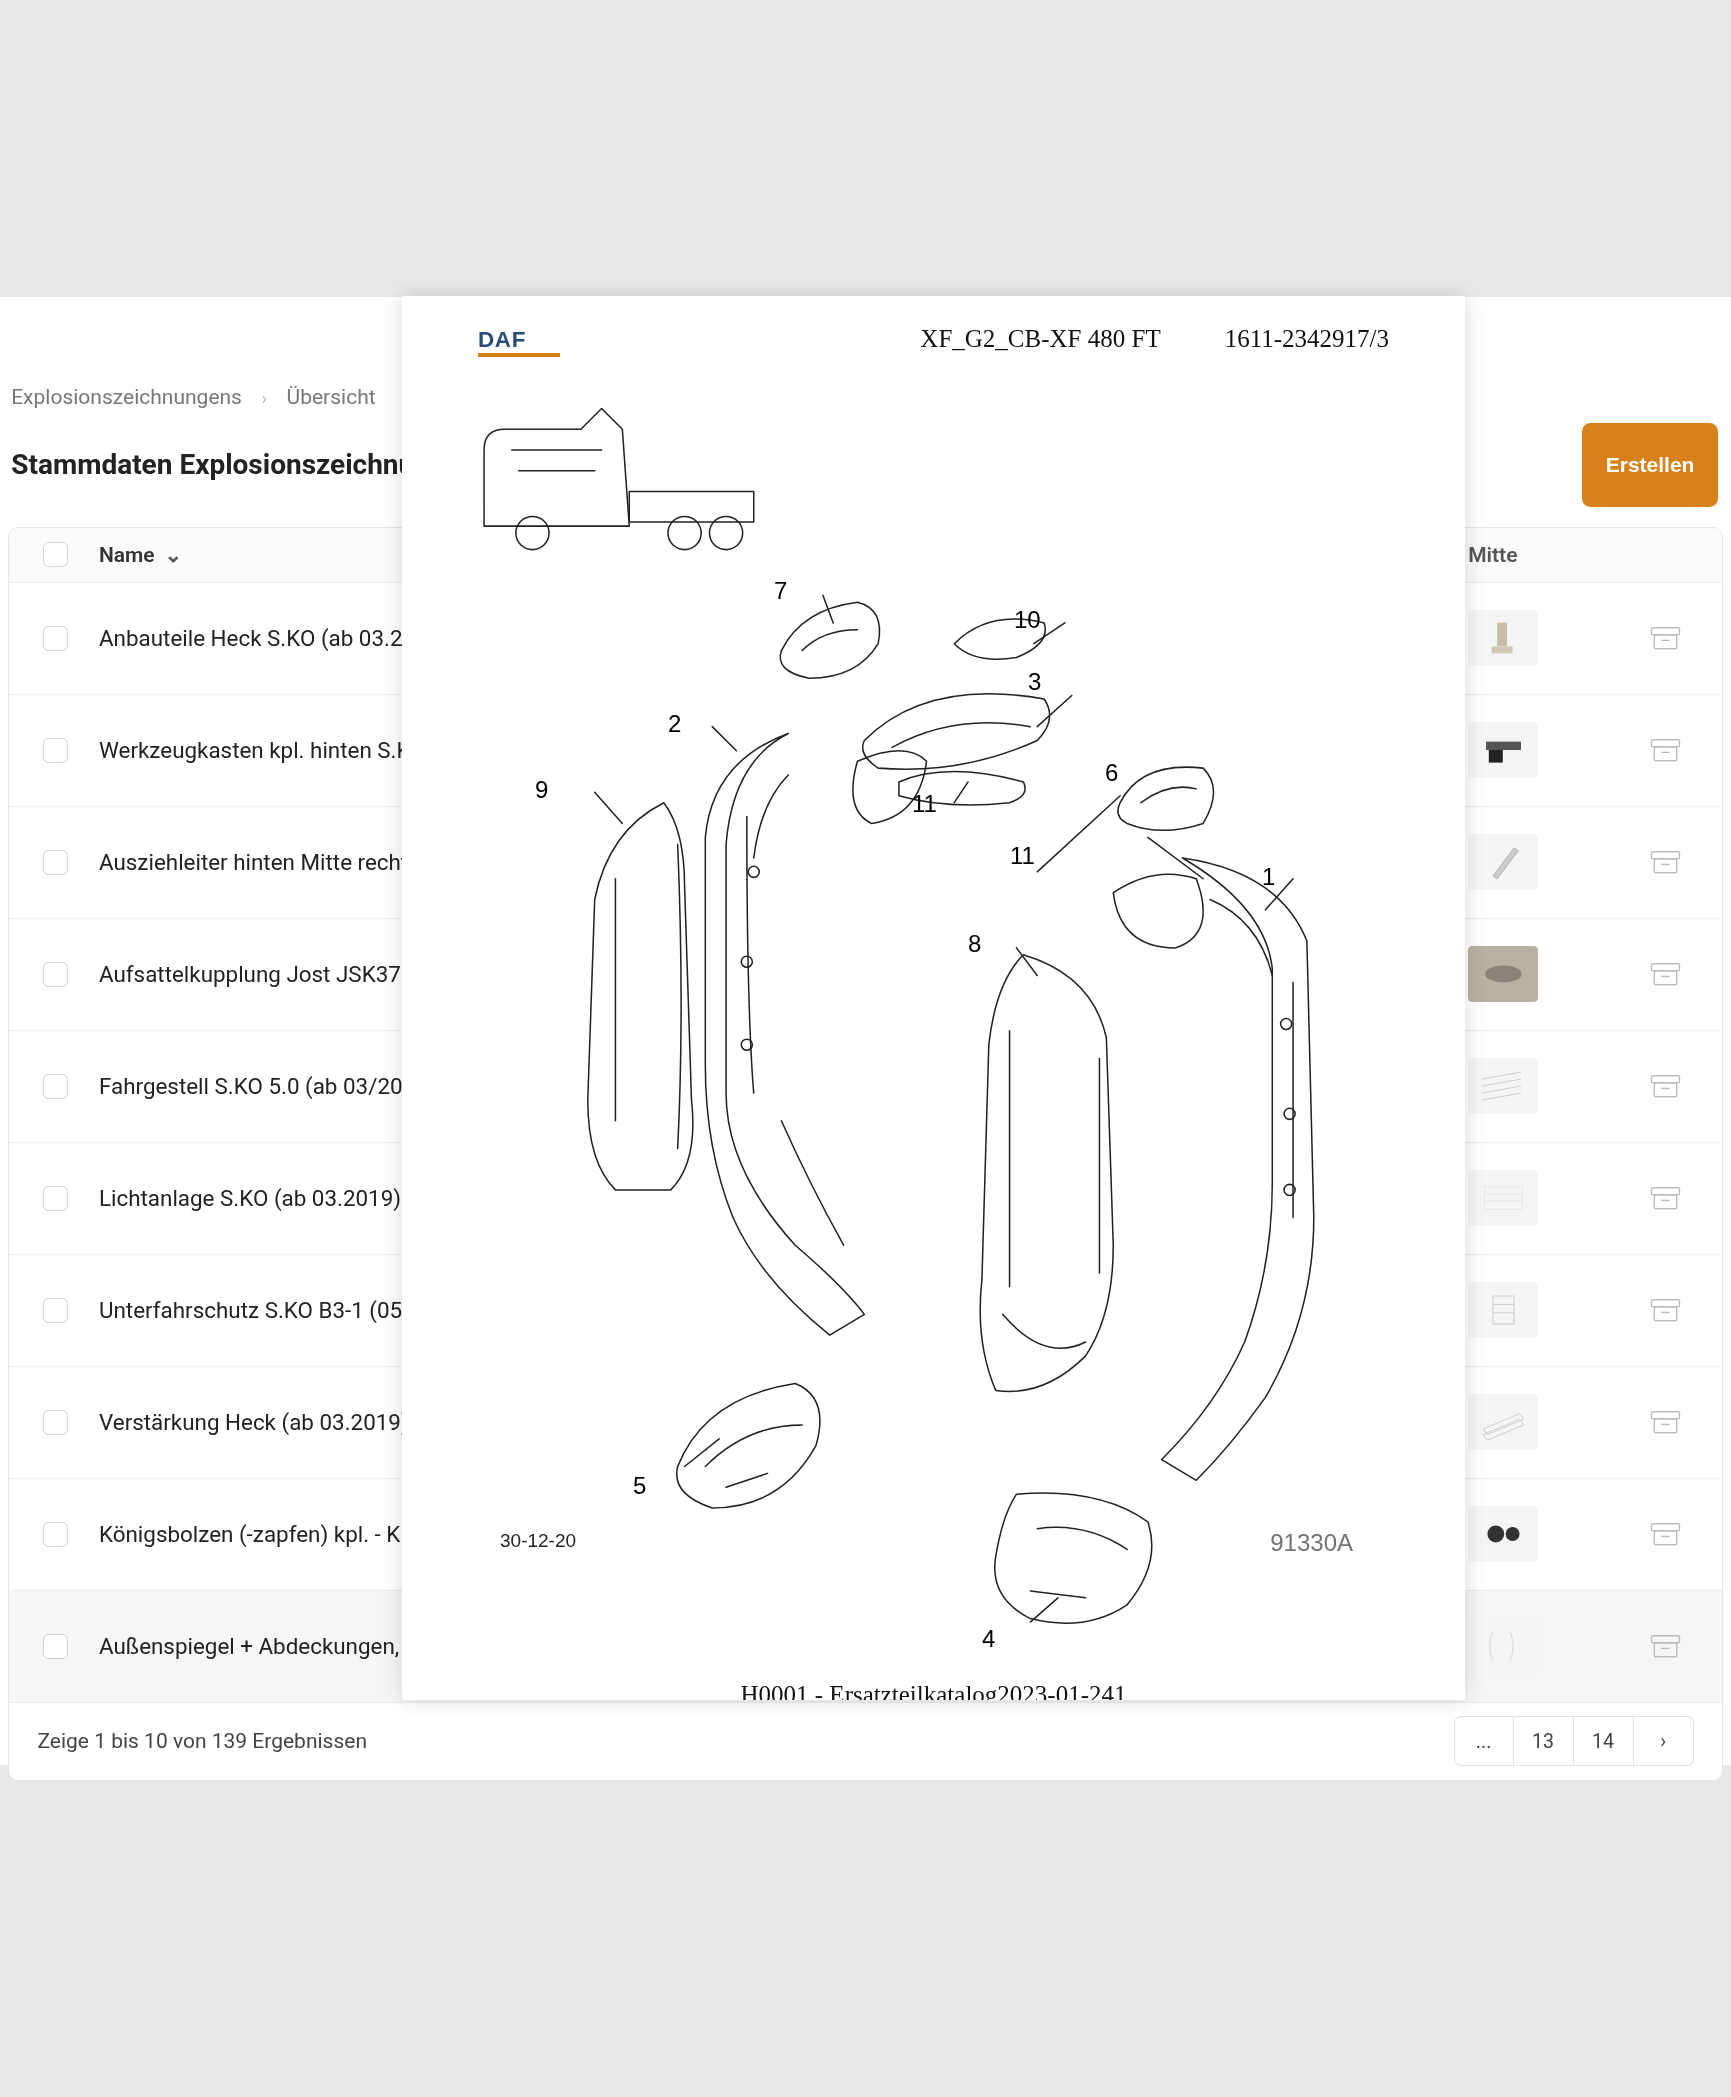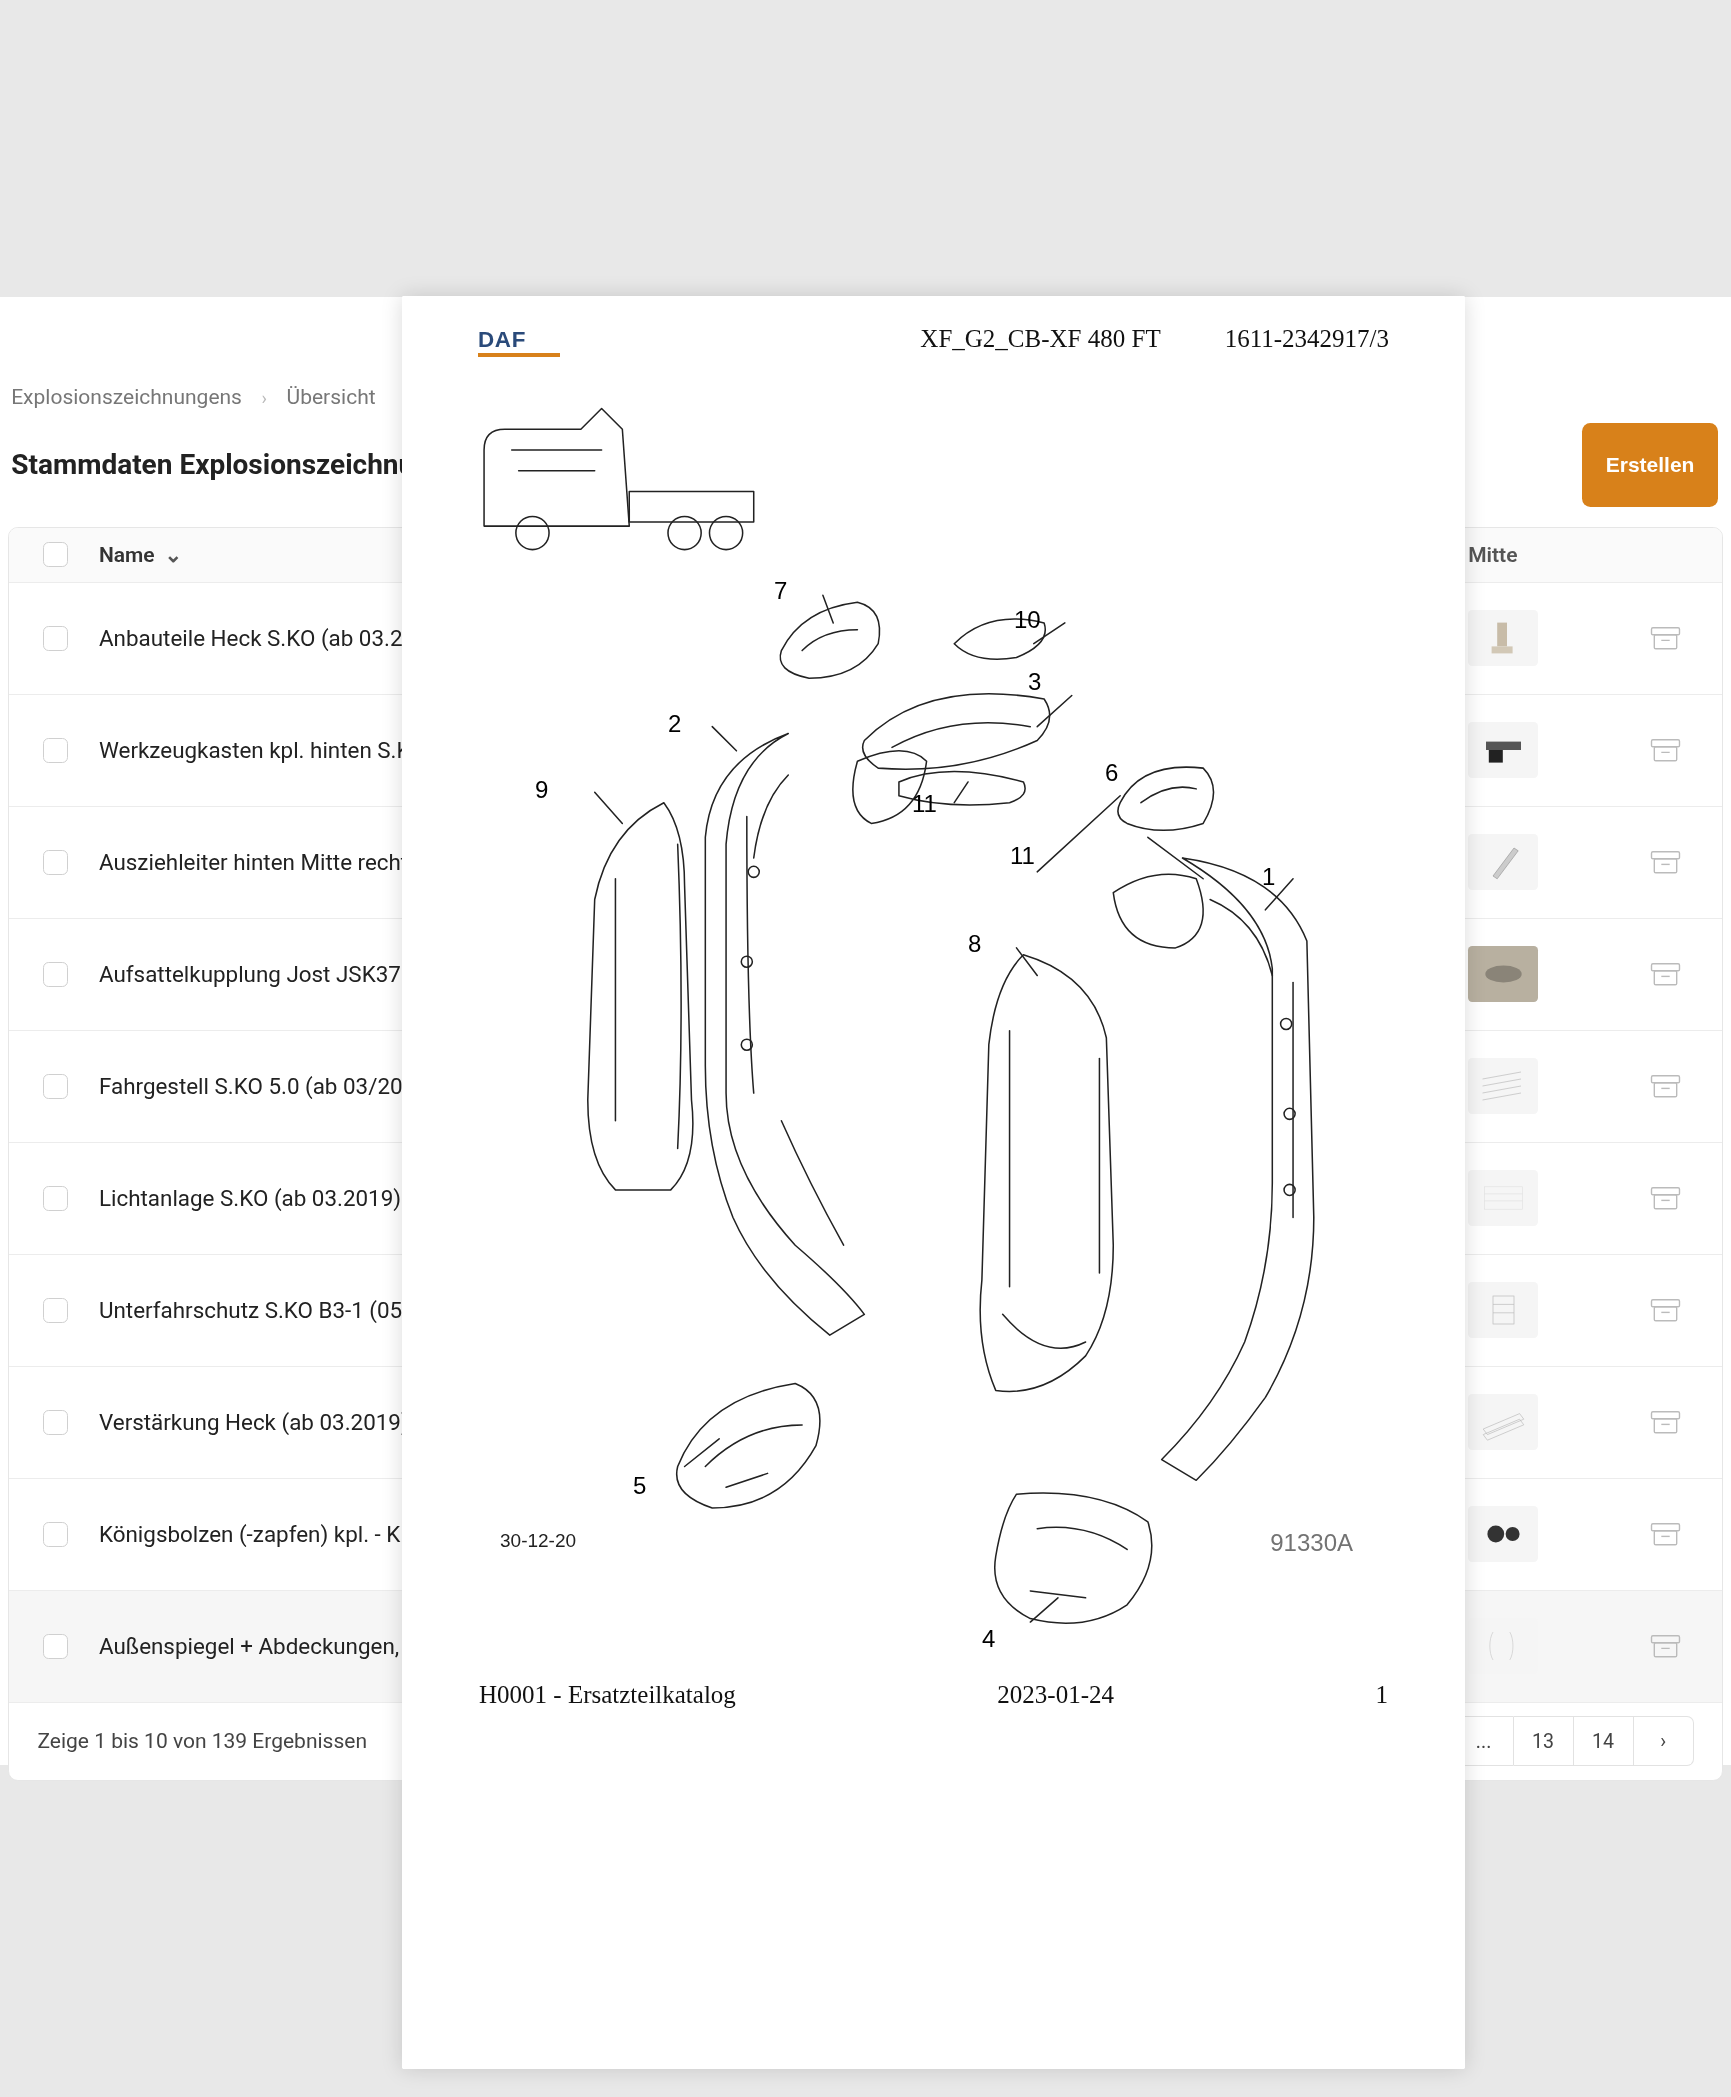--- a/index.html
+++ b/index.html
@@ -165,21 +165,21 @@
   .pagination .pg:first-child { border-top-left-radius: 7px; border-bottom-left-radius: 7px; }
   .pagination .pg:last-child  { border-top-right-radius: 7px; border-bottom-right-radius: 7px; }
   .pagination .ellipsis { cursor: default; }
 
   
   .doc-overlay {
     position: absolute;
     top: 296px;
     left: 402px;
     width: 1063px;
-    height: 1773px;
+    height: 1404px;
     background: #fff;
     box-shadow: 0 0 21px rgba(0,0,0,0.15);
     border-radius: 1.4px;
     overflow: hidden;
   }
 
   .doc-header {
     display: flex;
     align-items: center;
     padding: 29px 76px 0 76px;
@@ -207,21 +207,21 @@
   .doc-title-right { margin-left: 64px; }
 
   .doc-body {
     position: relative;
     width: 100%;
     height: 1328px;
   }
 
   .doc-footer {
     display: flex;
-    justify-content: space-between;
+    justify-content: center;
     align-items: center;
     font-family: Georgia, "Times New Roman", serif;
     font-size: 25px;
     color: #111;
     padding: 0 77px 0 77px;
   }
   .doc-small-date {
     position: absolute;
     left: 98px;
     bottom: 129px;

